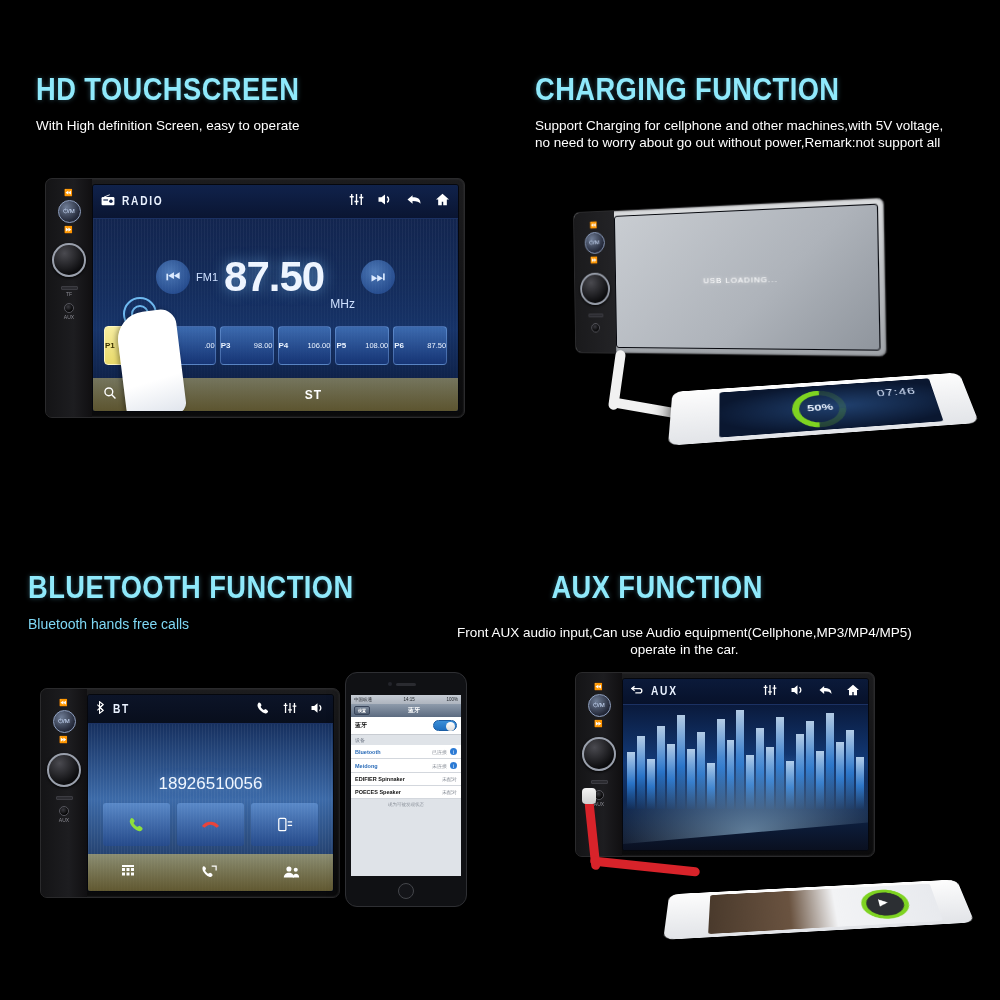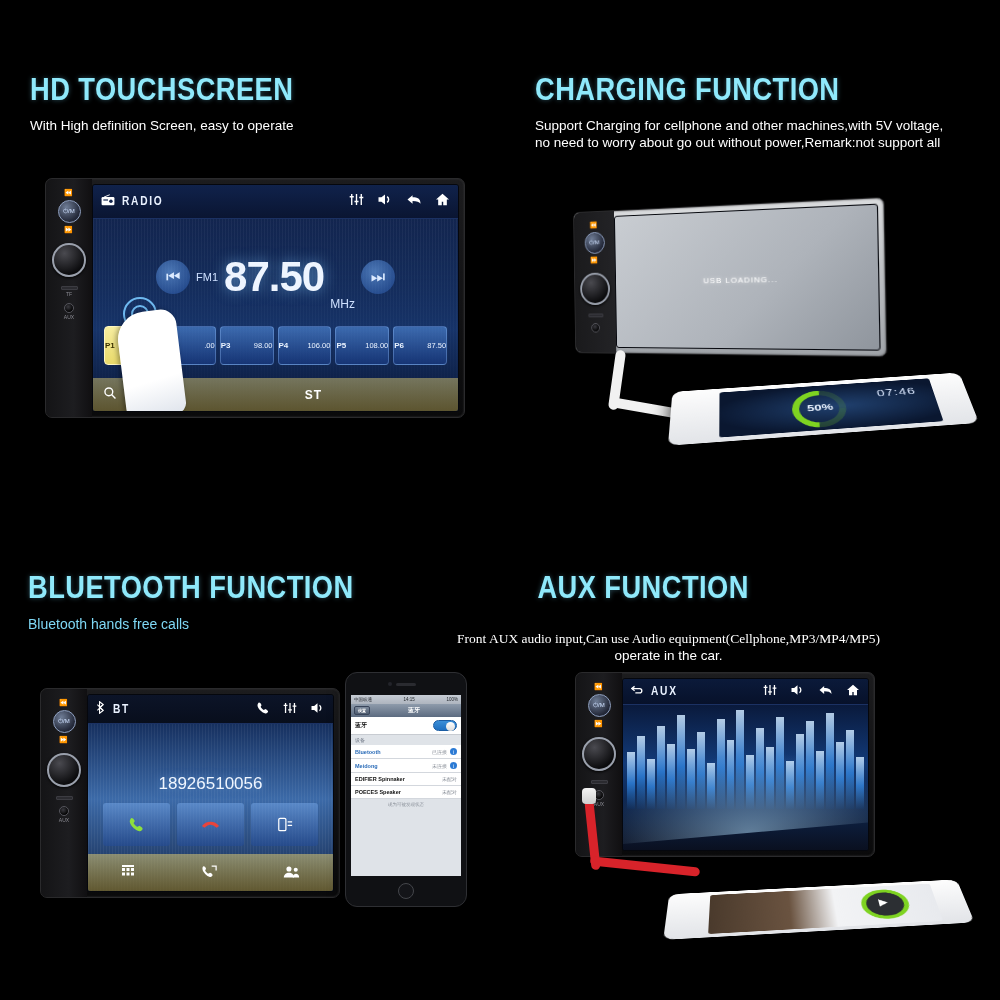--- a/index.html
+++ b/index.html
@@ -315,21 +315,21 @@
     width: 20px; height: 3px; border-radius: 2px; background: #2a2b30;
   }
   .ip-cam {
     position: absolute; top: 9px; left: 50%; margin-left: -18px;
     width: 4px; height: 4px; border-radius: 50%; background: #23242a;
   }
 </style>
 </head>
 <body>
 
-<div class="panel" style="left:30px; top:72px;">
+<div class="panel" style="left:36px; top:72px;">
   <div class="feat-title">HD TOUCHSCREEN</div>
   <div class="feat-sub" style="margin-top:9px;">With High definition Screen, easy to operate</div>
 </div>
 
 <div class="unit" style="left:45px; top:178px; width:420px; height:240px;">
   <div class="unit-left">
     <div class="mini-btn">⏪</div>
     <div class="pwr-knob">⏻/M</div>
     <div class="mini-btn">⏩</div>
     <div class="vol-knob"></div>
@@ -608,21 +608,21 @@
       <span class="nm">POECES Speaker</span>
       <span class="state">未配对</span>
     </div>
     <div class="ip-foot">现为可被发现状态</div>
   </div>
   <div class="ip-home"></div>
 </div>
 
 <div class="panel" style="left:457px; top:570px;text-align:center;">
   <div class="feat-title">AUX FUNCTION</div>
-  <div class="feat-sub" style="margin-top:24px;font-family:Liberation Serif, serif;">Front AUX audio input,Can use Audio equipment(Cellphone,MP3/MP4/MP5)</div>
+  <div class="feat-sub" style="margin-top:18px;">Front AUX audio input,Can use Audio equipment(Cellphone,MP3/MP4/MP5)</div>
   <div class="feat-sub">operate in the car.</div>
 </div>
 
 <div class="unit" style="left:575px; top:672px; width:300px; height:185px;">
   <div class="unit-left">
     <div class="mini-btn">⏪</div>
     <div class="pwr-knob">⏻/M</div>
     <div class="mini-btn">⏩</div>
     <div class="vol-knob"></div>
     <div class="slot"></div>

